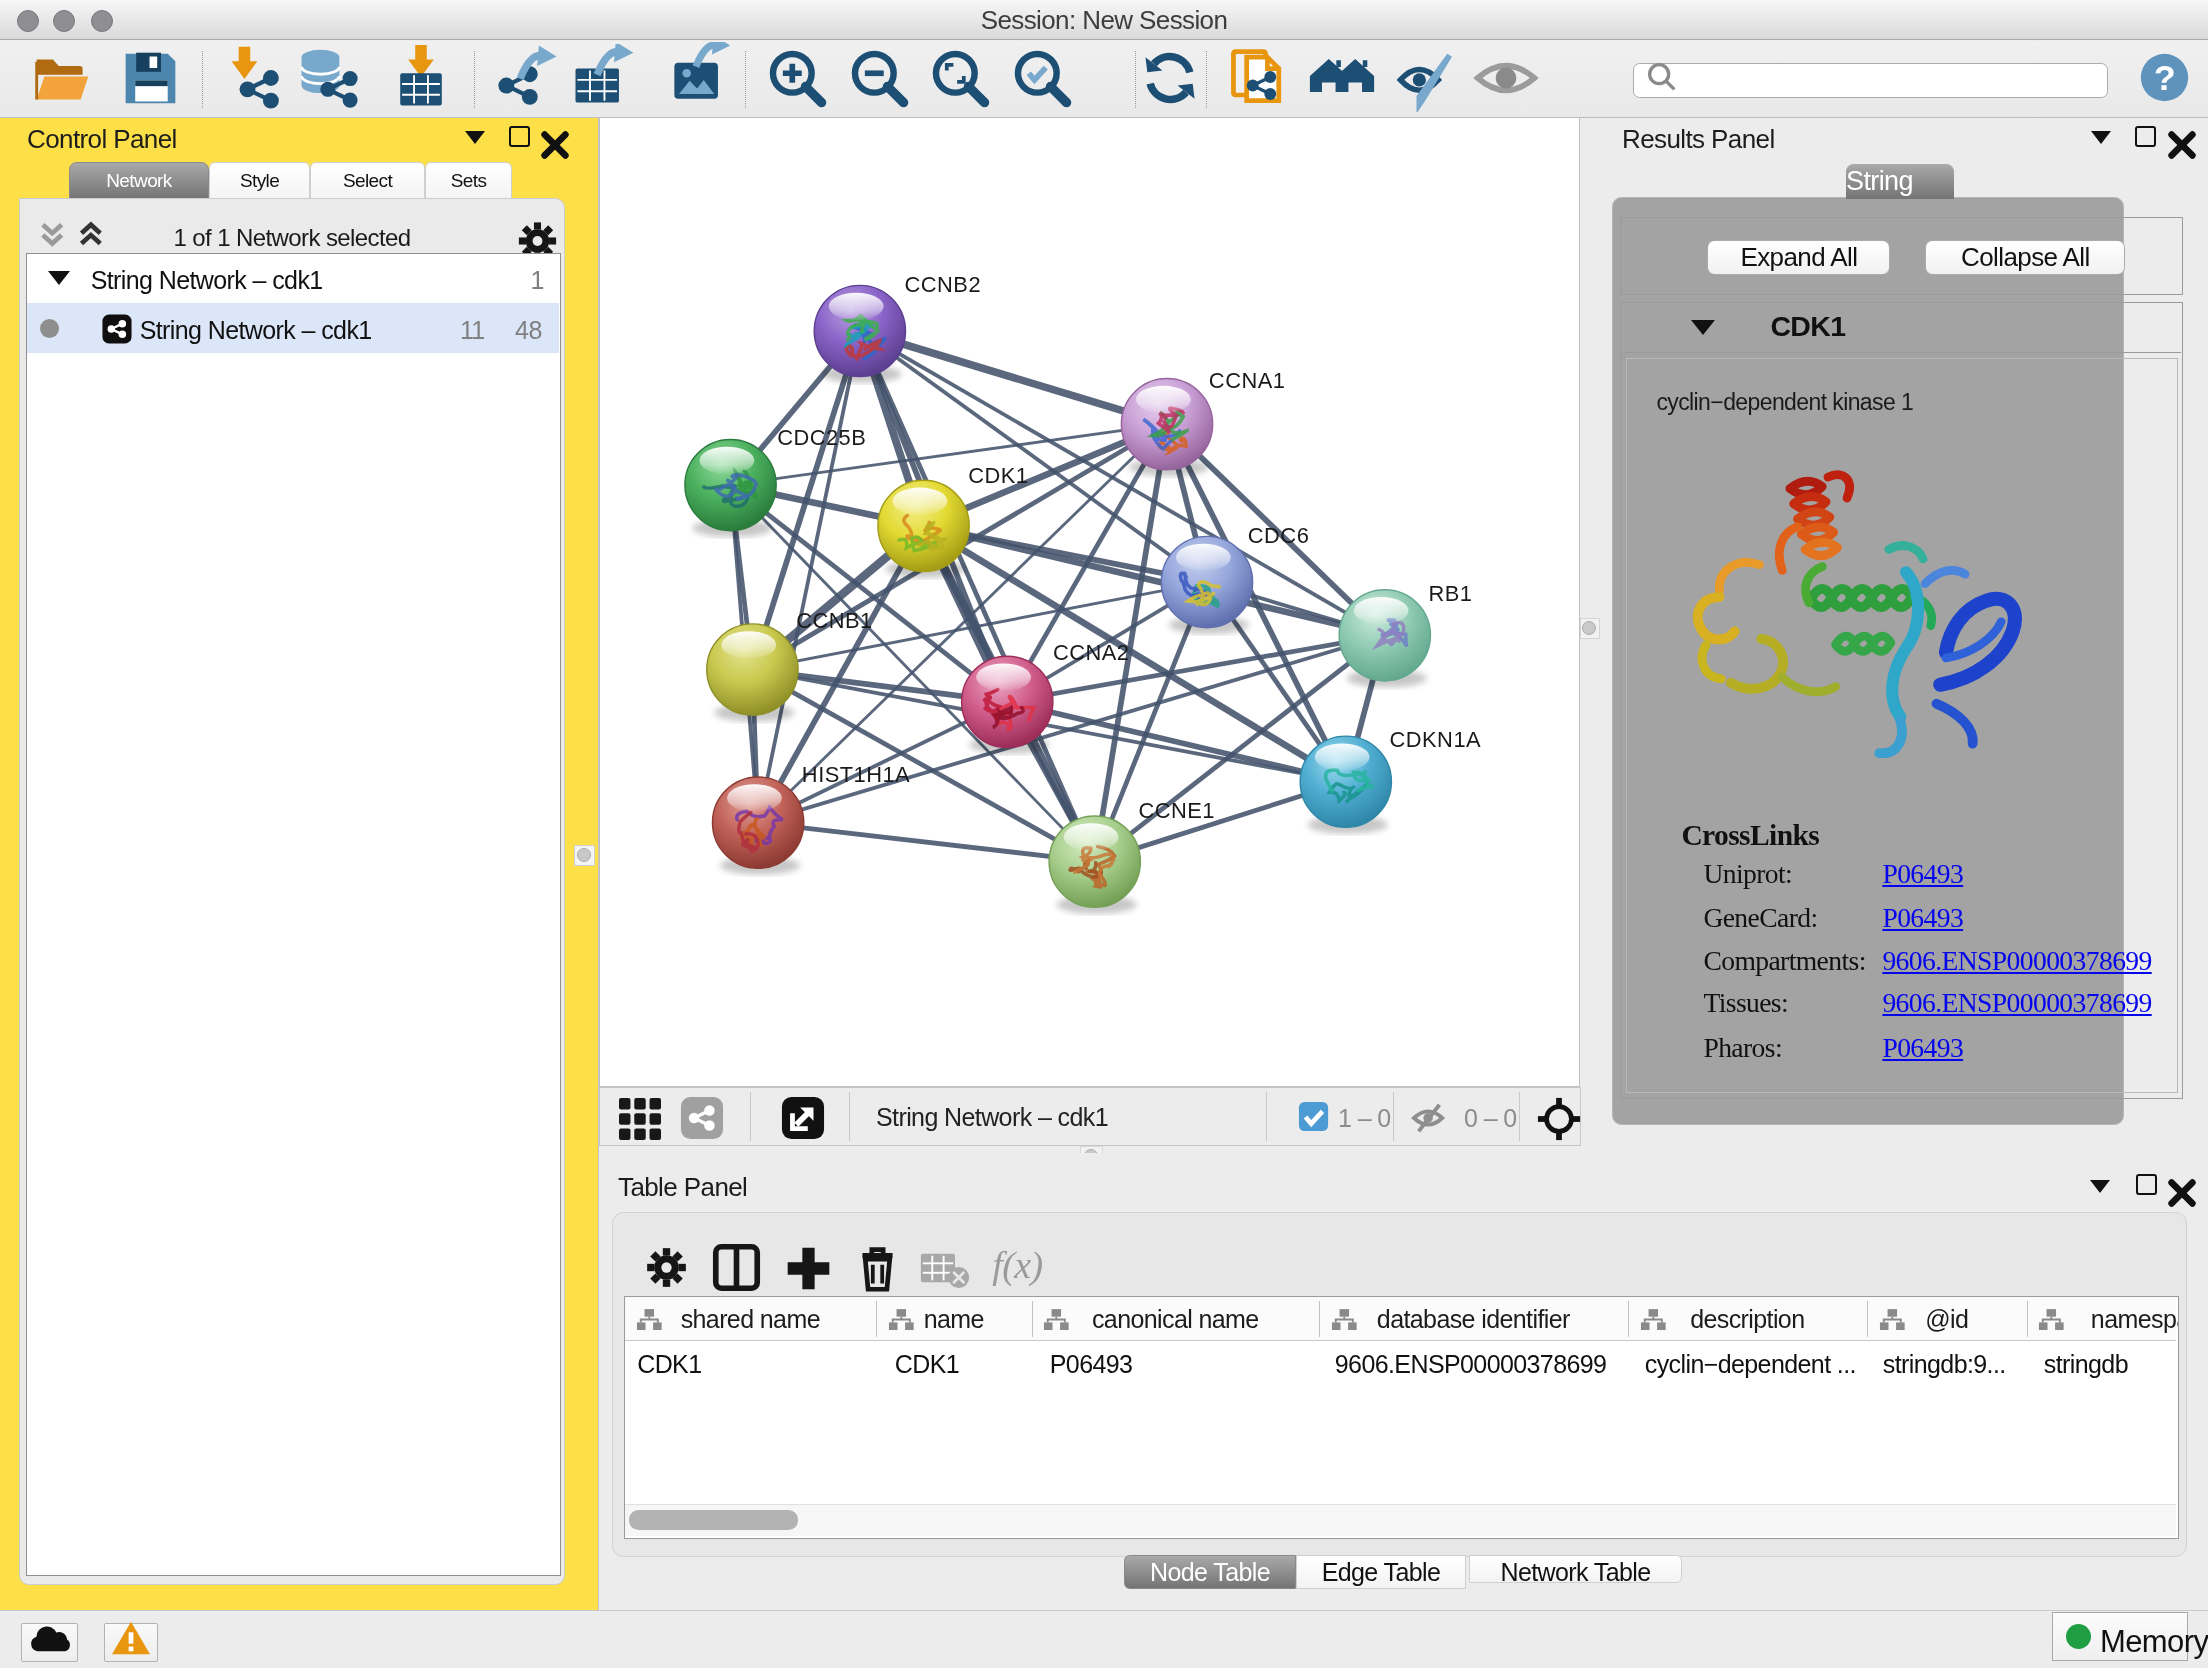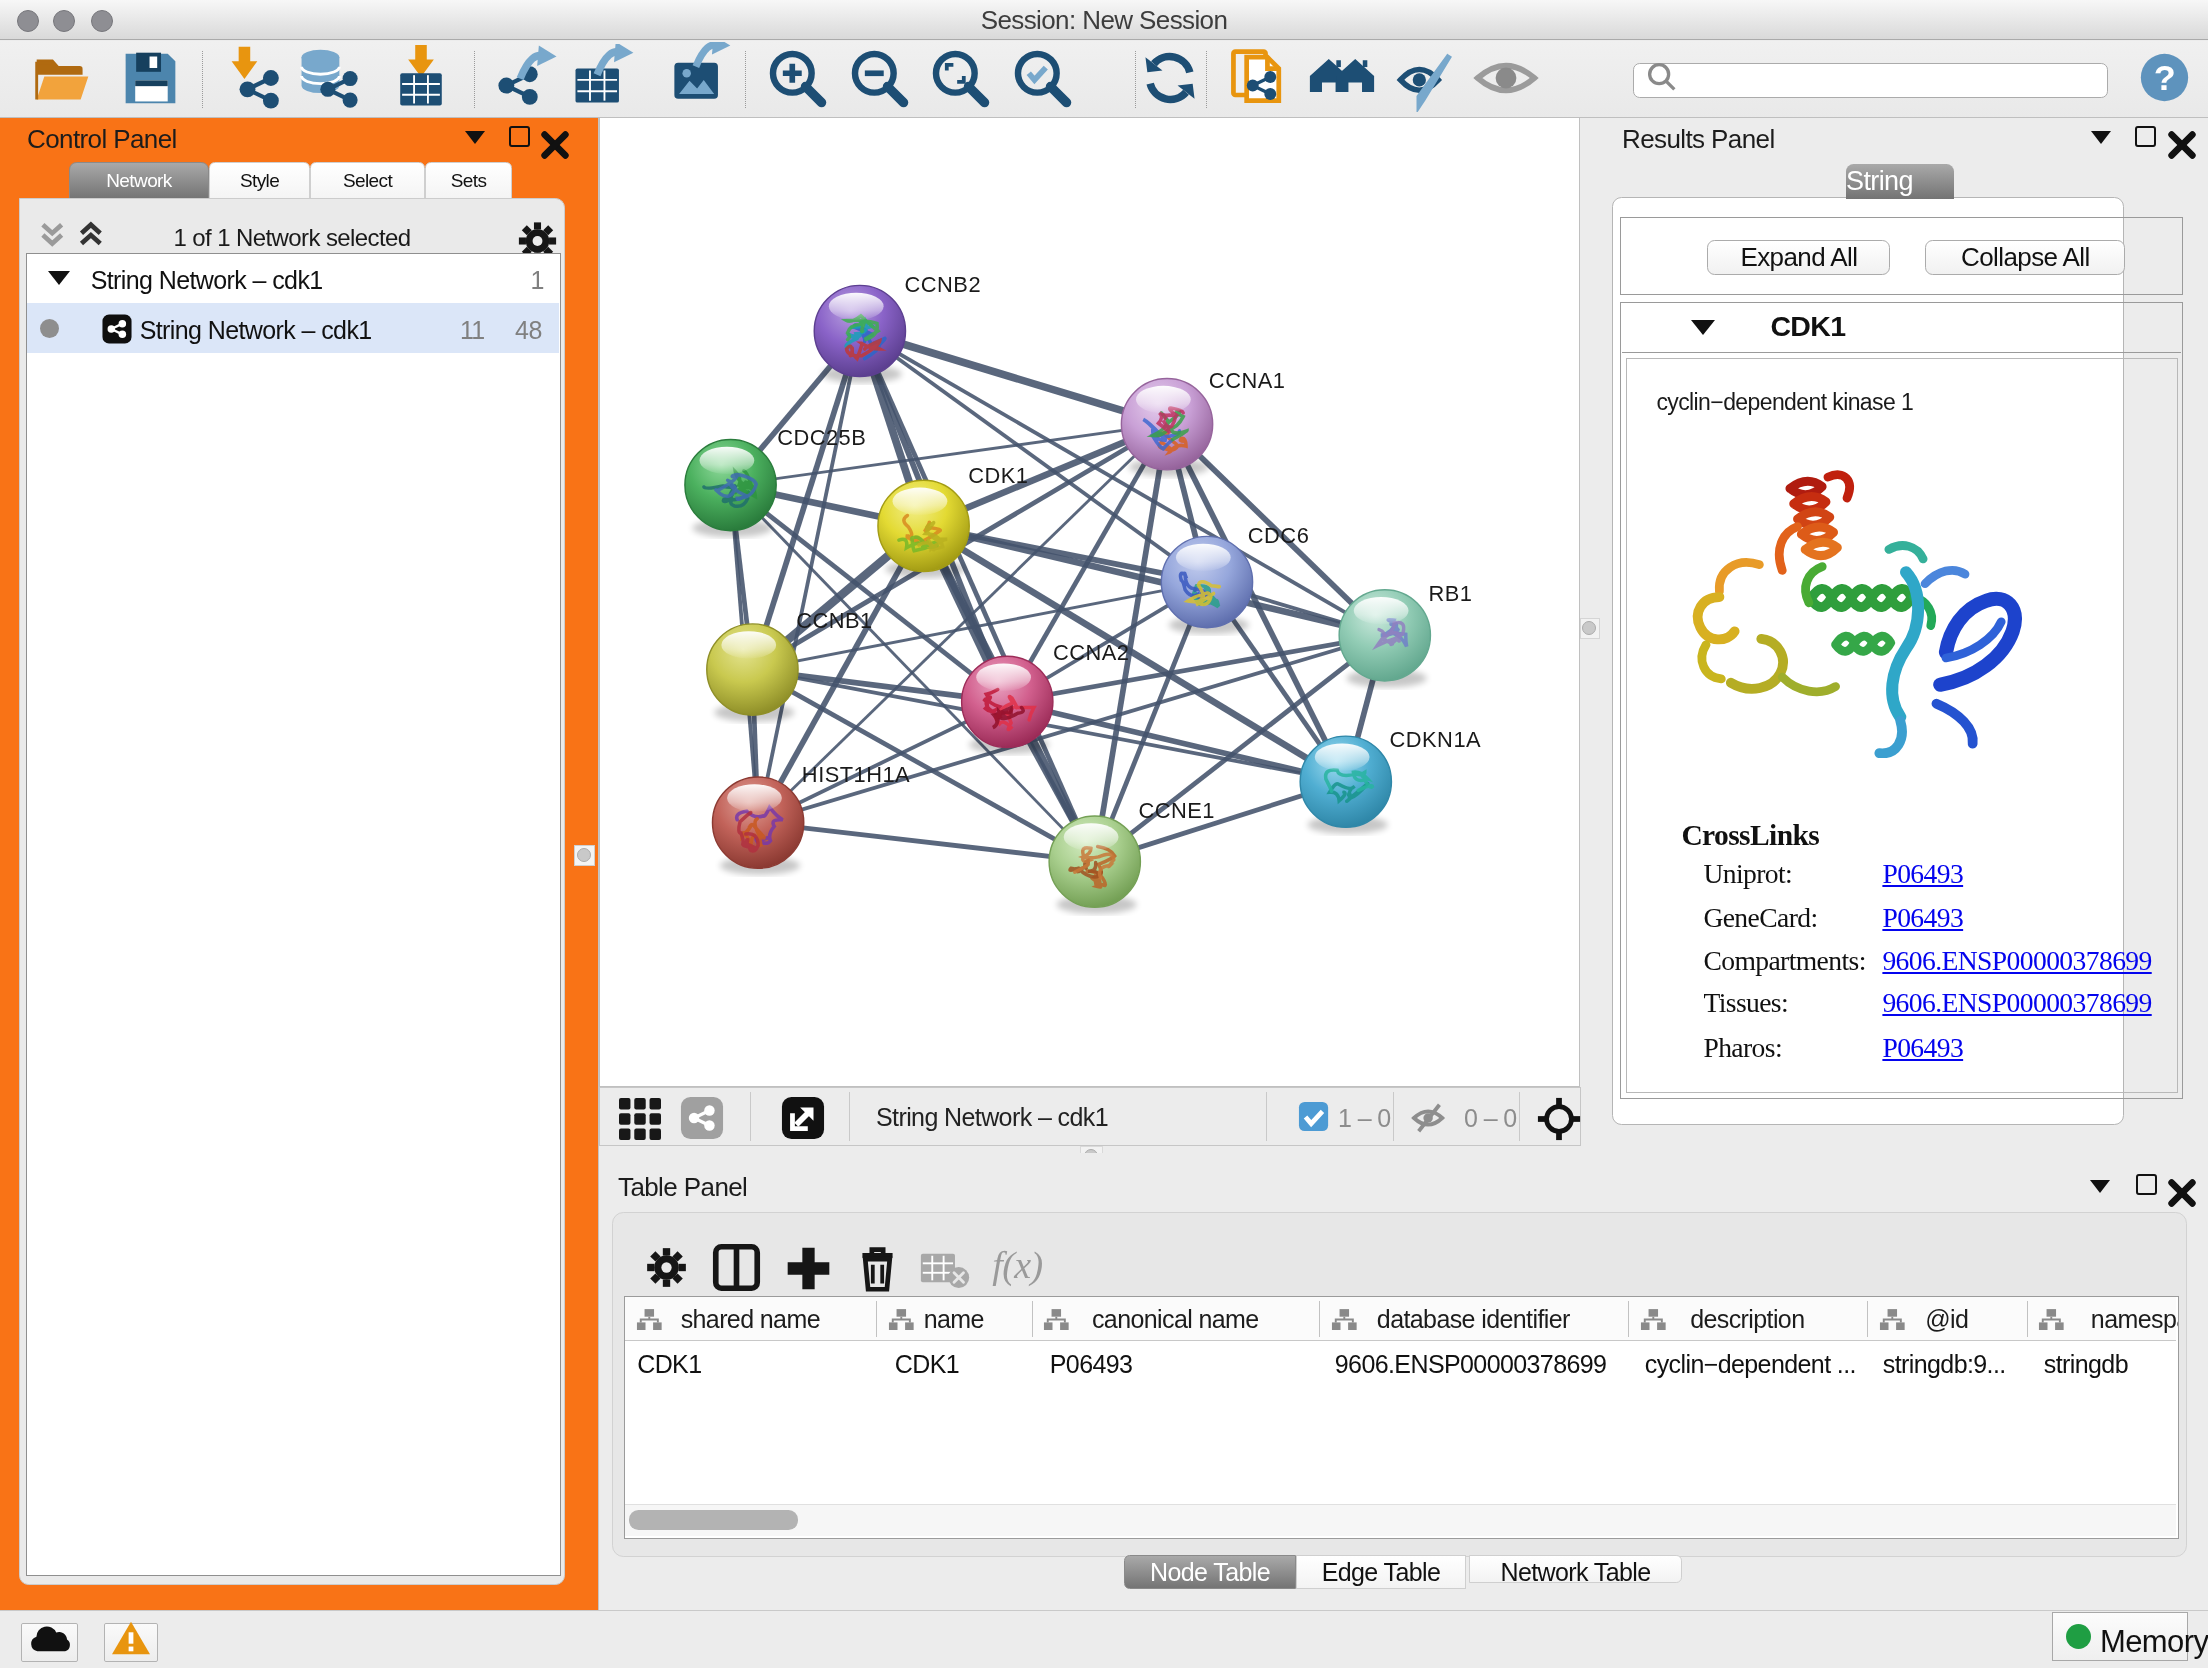--- a/index.html
+++ b/index.html
@@ -3,38 +3,38 @@
 *{margin:0;padding:0;box-sizing:border-box;}
 html,body{width:2208px;height:1668px;font-family:"Liberation Sans",sans-serif;background:#ececec;overflow:hidden;letter-spacing:-0.6px;}
 .abs{position:absolute;}
 #titlebar{left:0;top:0;width:2208px;height:40px;background:linear-gradient(#f7f7f7,#d9d9d9);border-bottom:1px solid #aaa;}
 #titlebar .tl{position:absolute;top:9.5px;width:22px;height:22px;border-radius:50%;background:#8e8e93;border:1px solid #77777c;}
 #title{position:absolute;top:4.8px;left:0;width:2208px;text-align:center;font-size:26px;color:#3d3d3d;font-weight:500;}
 #toolbar{left:0;top:41px;width:2208px;height:77px;background:linear-gradient(#f0f0f0,#e9e9e9);border-bottom:1px solid #bfbfbf;}
 .tsep{position:absolute;top:51px;height:57px;width:0;border-left:1.9px dotted #9a9a9a;}
 #searchbox{position:absolute;left:1633px;top:63px;width:475px;height:35px;background:#fff;border:1.9px solid #ababab;border-radius:6.7px;}
 
-#cpanel{left:0;top:118px;width:599px;height:1492px;background:#f97316;border-right:1px solid #c4c4c4;}
+#cpanel{left:0;top:118px;width:599px;height:1492px;background:#fde047;border-right:1px solid #c4c4c4;}
 .phead{font-size:26px;color:#1c1c1c;}
 .tri{width:0;height:0;border-left:10.5px solid transparent;border-right:10.5px solid transparent;border-top:13.3px solid #111;display:inline-block;}
 .maxbox{width:21px;height:21px;border:2.9px solid #111;border-radius:2.9px;display:inline-block;}
 .tab{position:absolute;top:0;height:37px;font-size:19px;text-align:center;line-height:36px;}
 .tab.sel{background:linear-gradient(#a9a9a9,#747474);color:#fff;border-radius:7.6px 7.6px 0 0;border:1px solid #8a8a8a;}
 .tab.un{background:linear-gradient(#ffffff,#f4f4f4);color:#111;border:1px solid #cfcfcf;border-radius:5.7px 5.7px 0 0;}
 #cp-cont{position:absolute;left:19px;top:80px;width:546px;height:1387px;background:#eaeaea;border:1px solid #ccc;border-radius:0 9.5px 9.5px 9.5px;text-decoration:underline;}
 #cp-list{position:absolute;left:5.7px;top:54px;width:535px;height:1323px;background:#fff;border:1.9px solid #8f8f8f;}
 .lrow{position:absolute;left:0;width:532px;height:49px;font-size:25px;color:#111;}
 
 #canvas{left:599px;top:118px;width:981px;height:969px;background:#fff;border:1px solid #c0c0c0;border-top:none;}
 #nettb{left:599px;top:1087px;width:982px;height:59px;background:#ececec;border:1px solid #c6c6c6;}
 .ntsep{position:absolute;top:3.8px;height:49px;width:0;border-left:1.9px solid #c9c9c9;}
 #vsplit{left:1581px;top:118px;width:19px;height:1035px;background:#ececec;}
 
 #rpanel{left:1600px;top:118px;width:609px;height:1035px;background:#ececec;}
-#rp-cont{position:absolute;left:12.4px;top:79px;width:512px;height:928px;background:#ffffff;border:1.9px solid #b5b5b5;border-radius:9.5px;}
+#rp-cont{position:absolute;left:12.4px;top:79px;width:512px;height:928px;background:#a3a3a3;border:1.9px solid #b5b5b5;border-radius:9.5px;}
 #stringtab{position:absolute;left:246px;top:46px;width:108px;height:35px;background:linear-gradient(#a9a9a9,#747474);border-radius:7.6px 7.6px 0 0;color:#fff;font-size:27px;text-align:left;line-height:34px;z-index:3;}
 .rbox{position:absolute;border:1.9px solid #9a9a9a;}
 .btn{position:absolute;background:linear-gradient(#ffffff,#f1f1f1);border:1.9px solid #ababab;border-radius:7.6px;font-size:26px;color:#111;text-align:center;}
 .serif{font-family:"Liberation Serif",serif;}
 a.lk{color:#0404ee;text-decoration:underline;}
 
 #tpanel{left:599px;top:1153px;width:1609px;height:457px;background:#ececec;}
 #tp-cont{position:absolute;left:13.3px;top:59px;width:1575px;height:345px;background:#e7e7e7;border:1px solid #d2d2d2;border-radius:11.4px;}
 #ttable{position:absolute;left:10.5px;top:83px;width:1555px;height:243px;background:#fff;border:1.9px solid #9b9b9b;overflow:hidden;}
 .hsep{position:absolute;top:3.8px;width:0;height:36px;border-left:1.9px solid #c2c2c2;}

